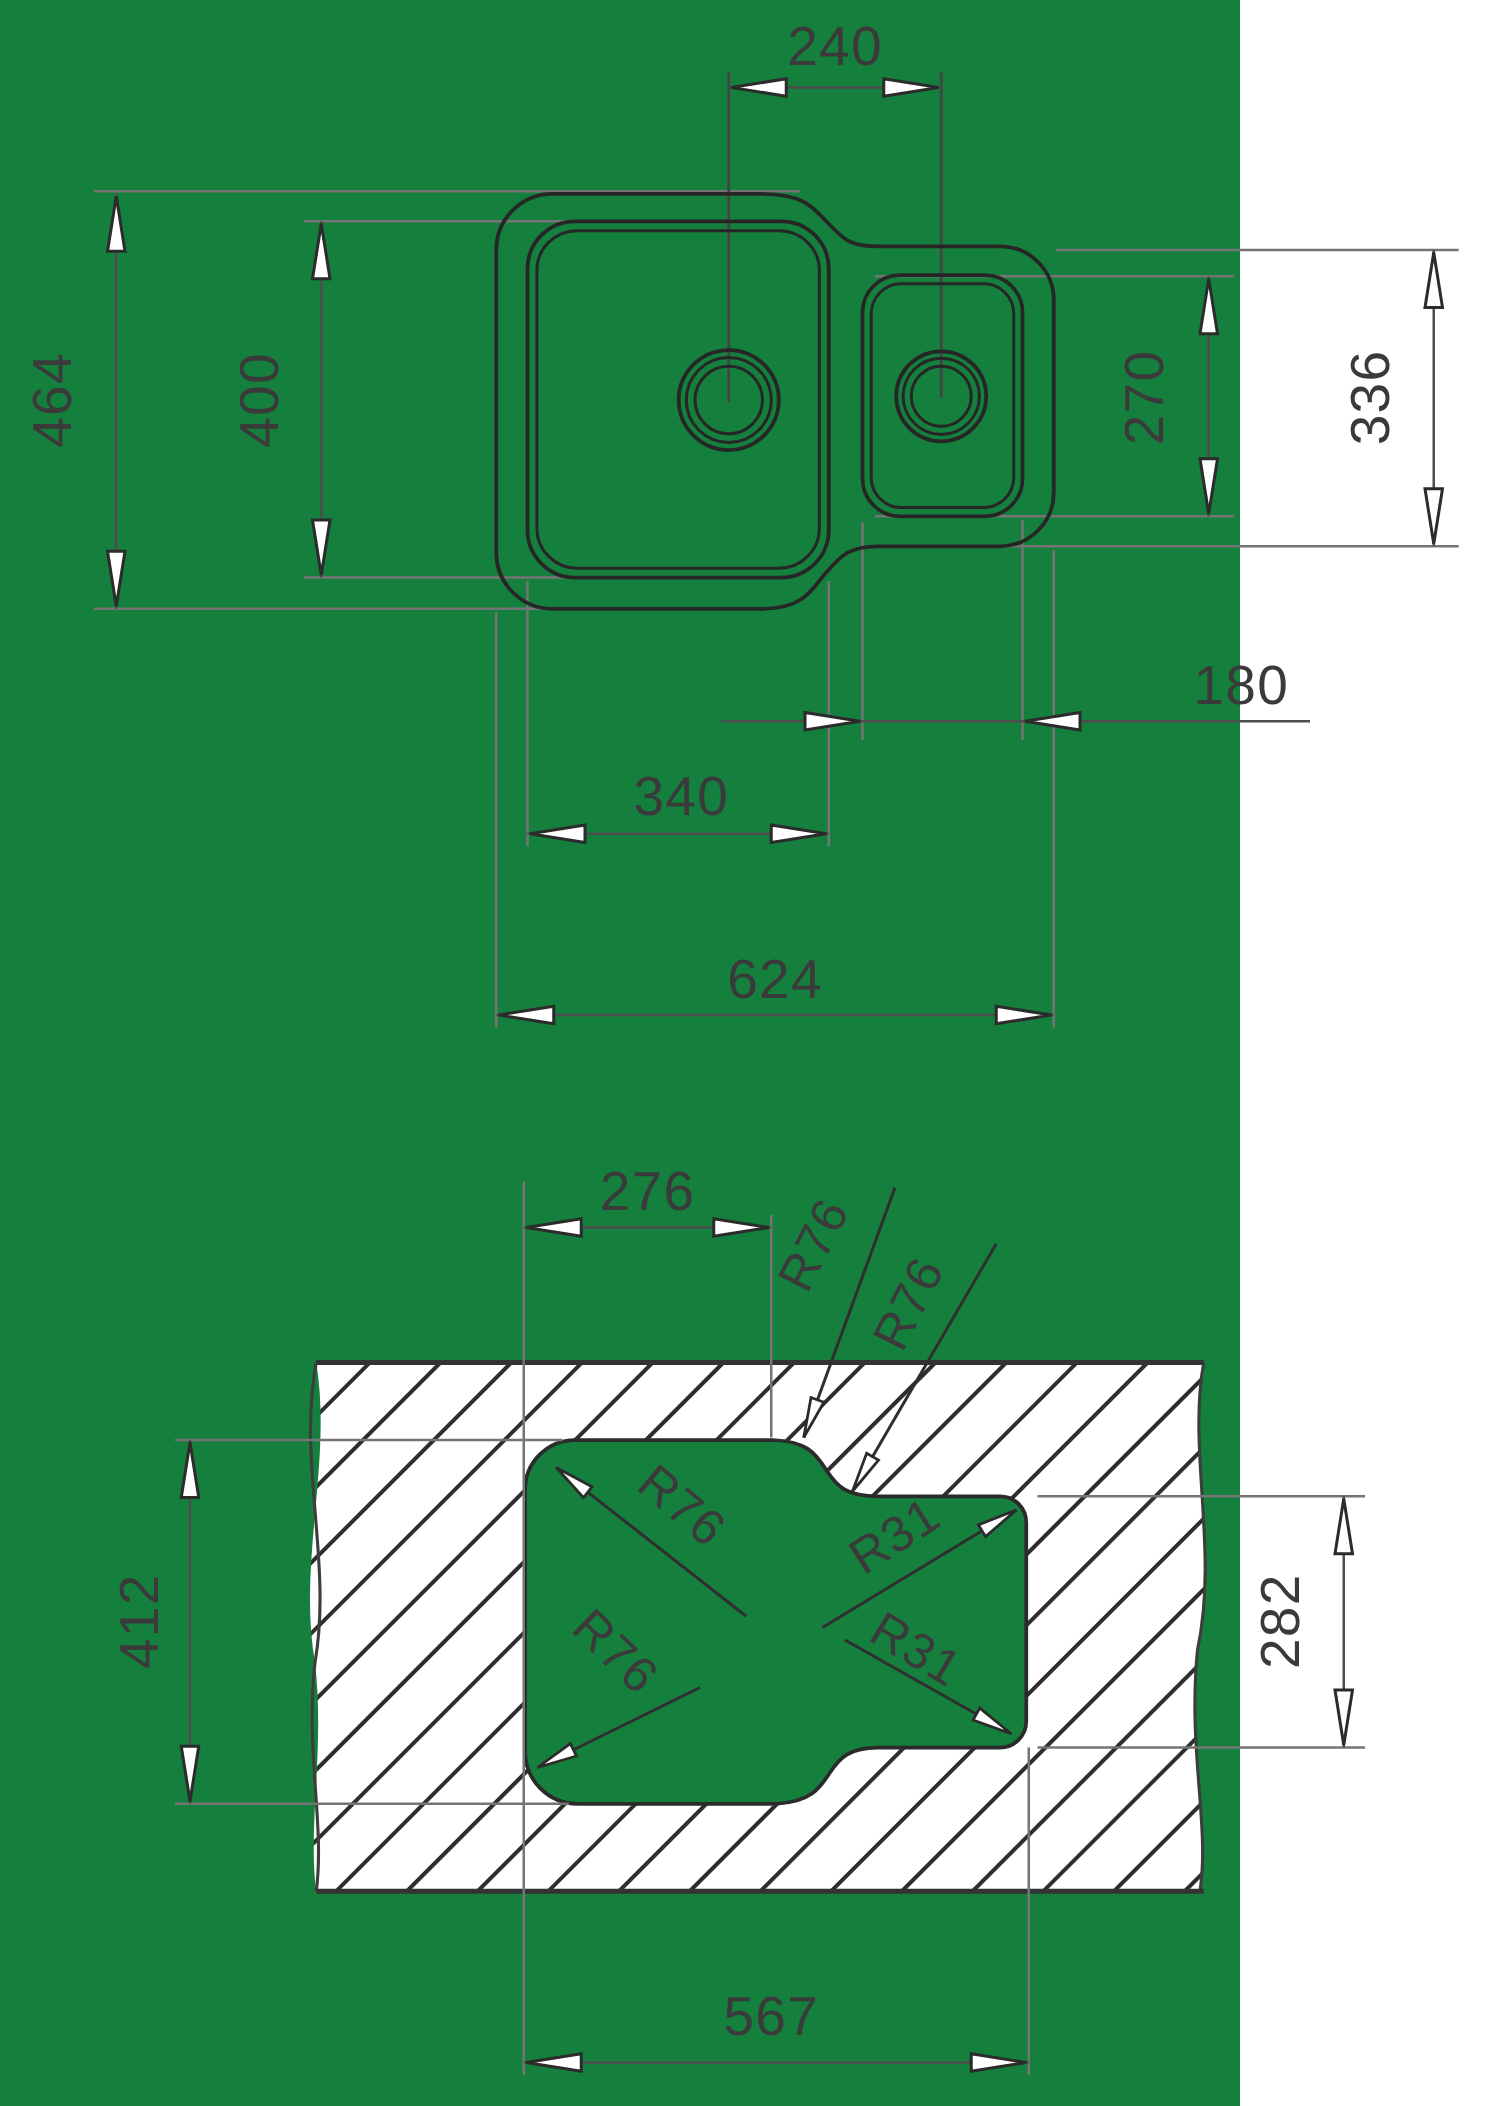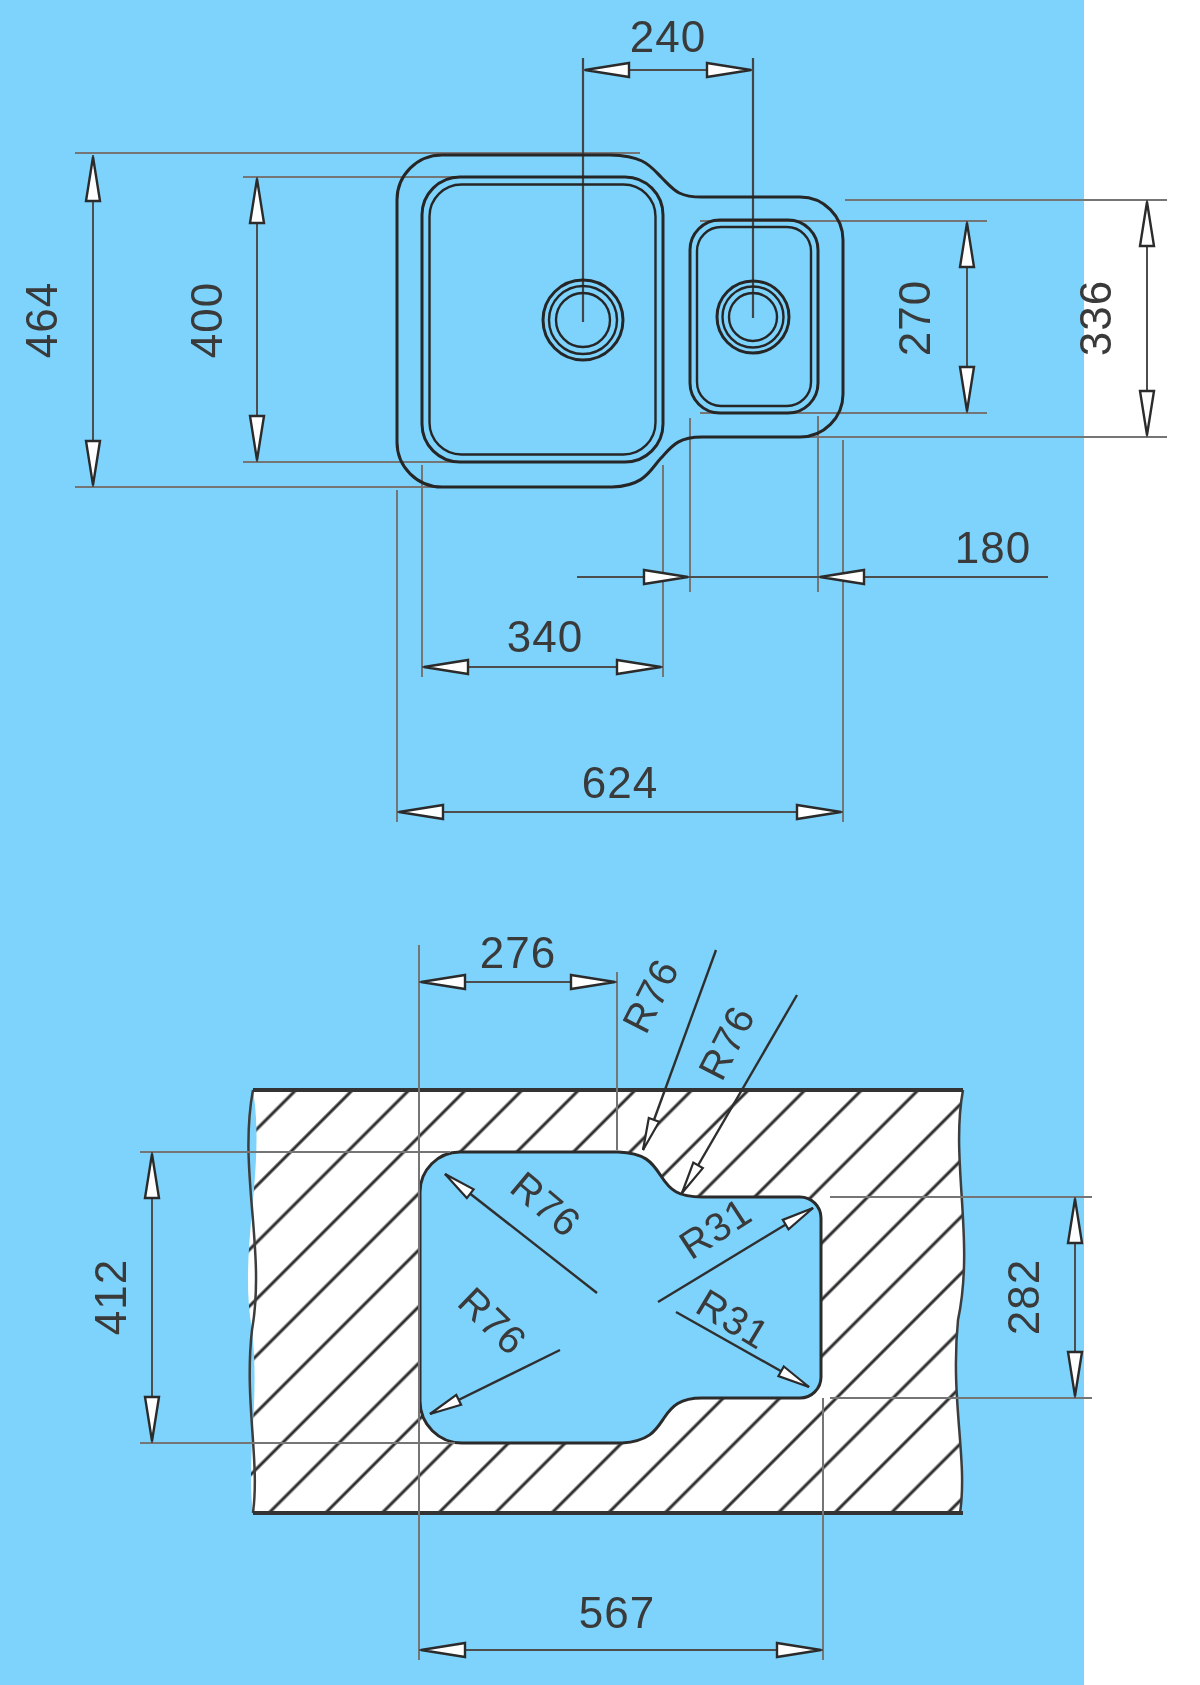--- a/index.html
+++ b/index.html
@@ -1,17 +1,17 @@
 <!DOCTYPE html>
 <html><head>
 <meta charset="utf-8">
 <style>
   html,body{margin:0;padding:0;background:#ffffff;}
   body{font-family:"Liberation Sans", sans-serif;}
-  .stage{width:1084px;height:1685px;position:relative;background:#7dd3fc;}
+  .stage{width:992px;height:1685px;position:relative;background:#15803d;}
   svg{display:block;}
   text{font-family:"Liberation Sans","DejaVu Sans",sans-serif;fill:#3a3a3a;}
   .dim-label{font-size:44px;letter-spacing:1px;}
   .rad-label{font-size:40px;letter-spacing:1px;}
 </style>
 </head>
 <body>
 
 <div class="stage">
 <svg width="1200" height="1685" viewBox="0 0 1200 1685">

